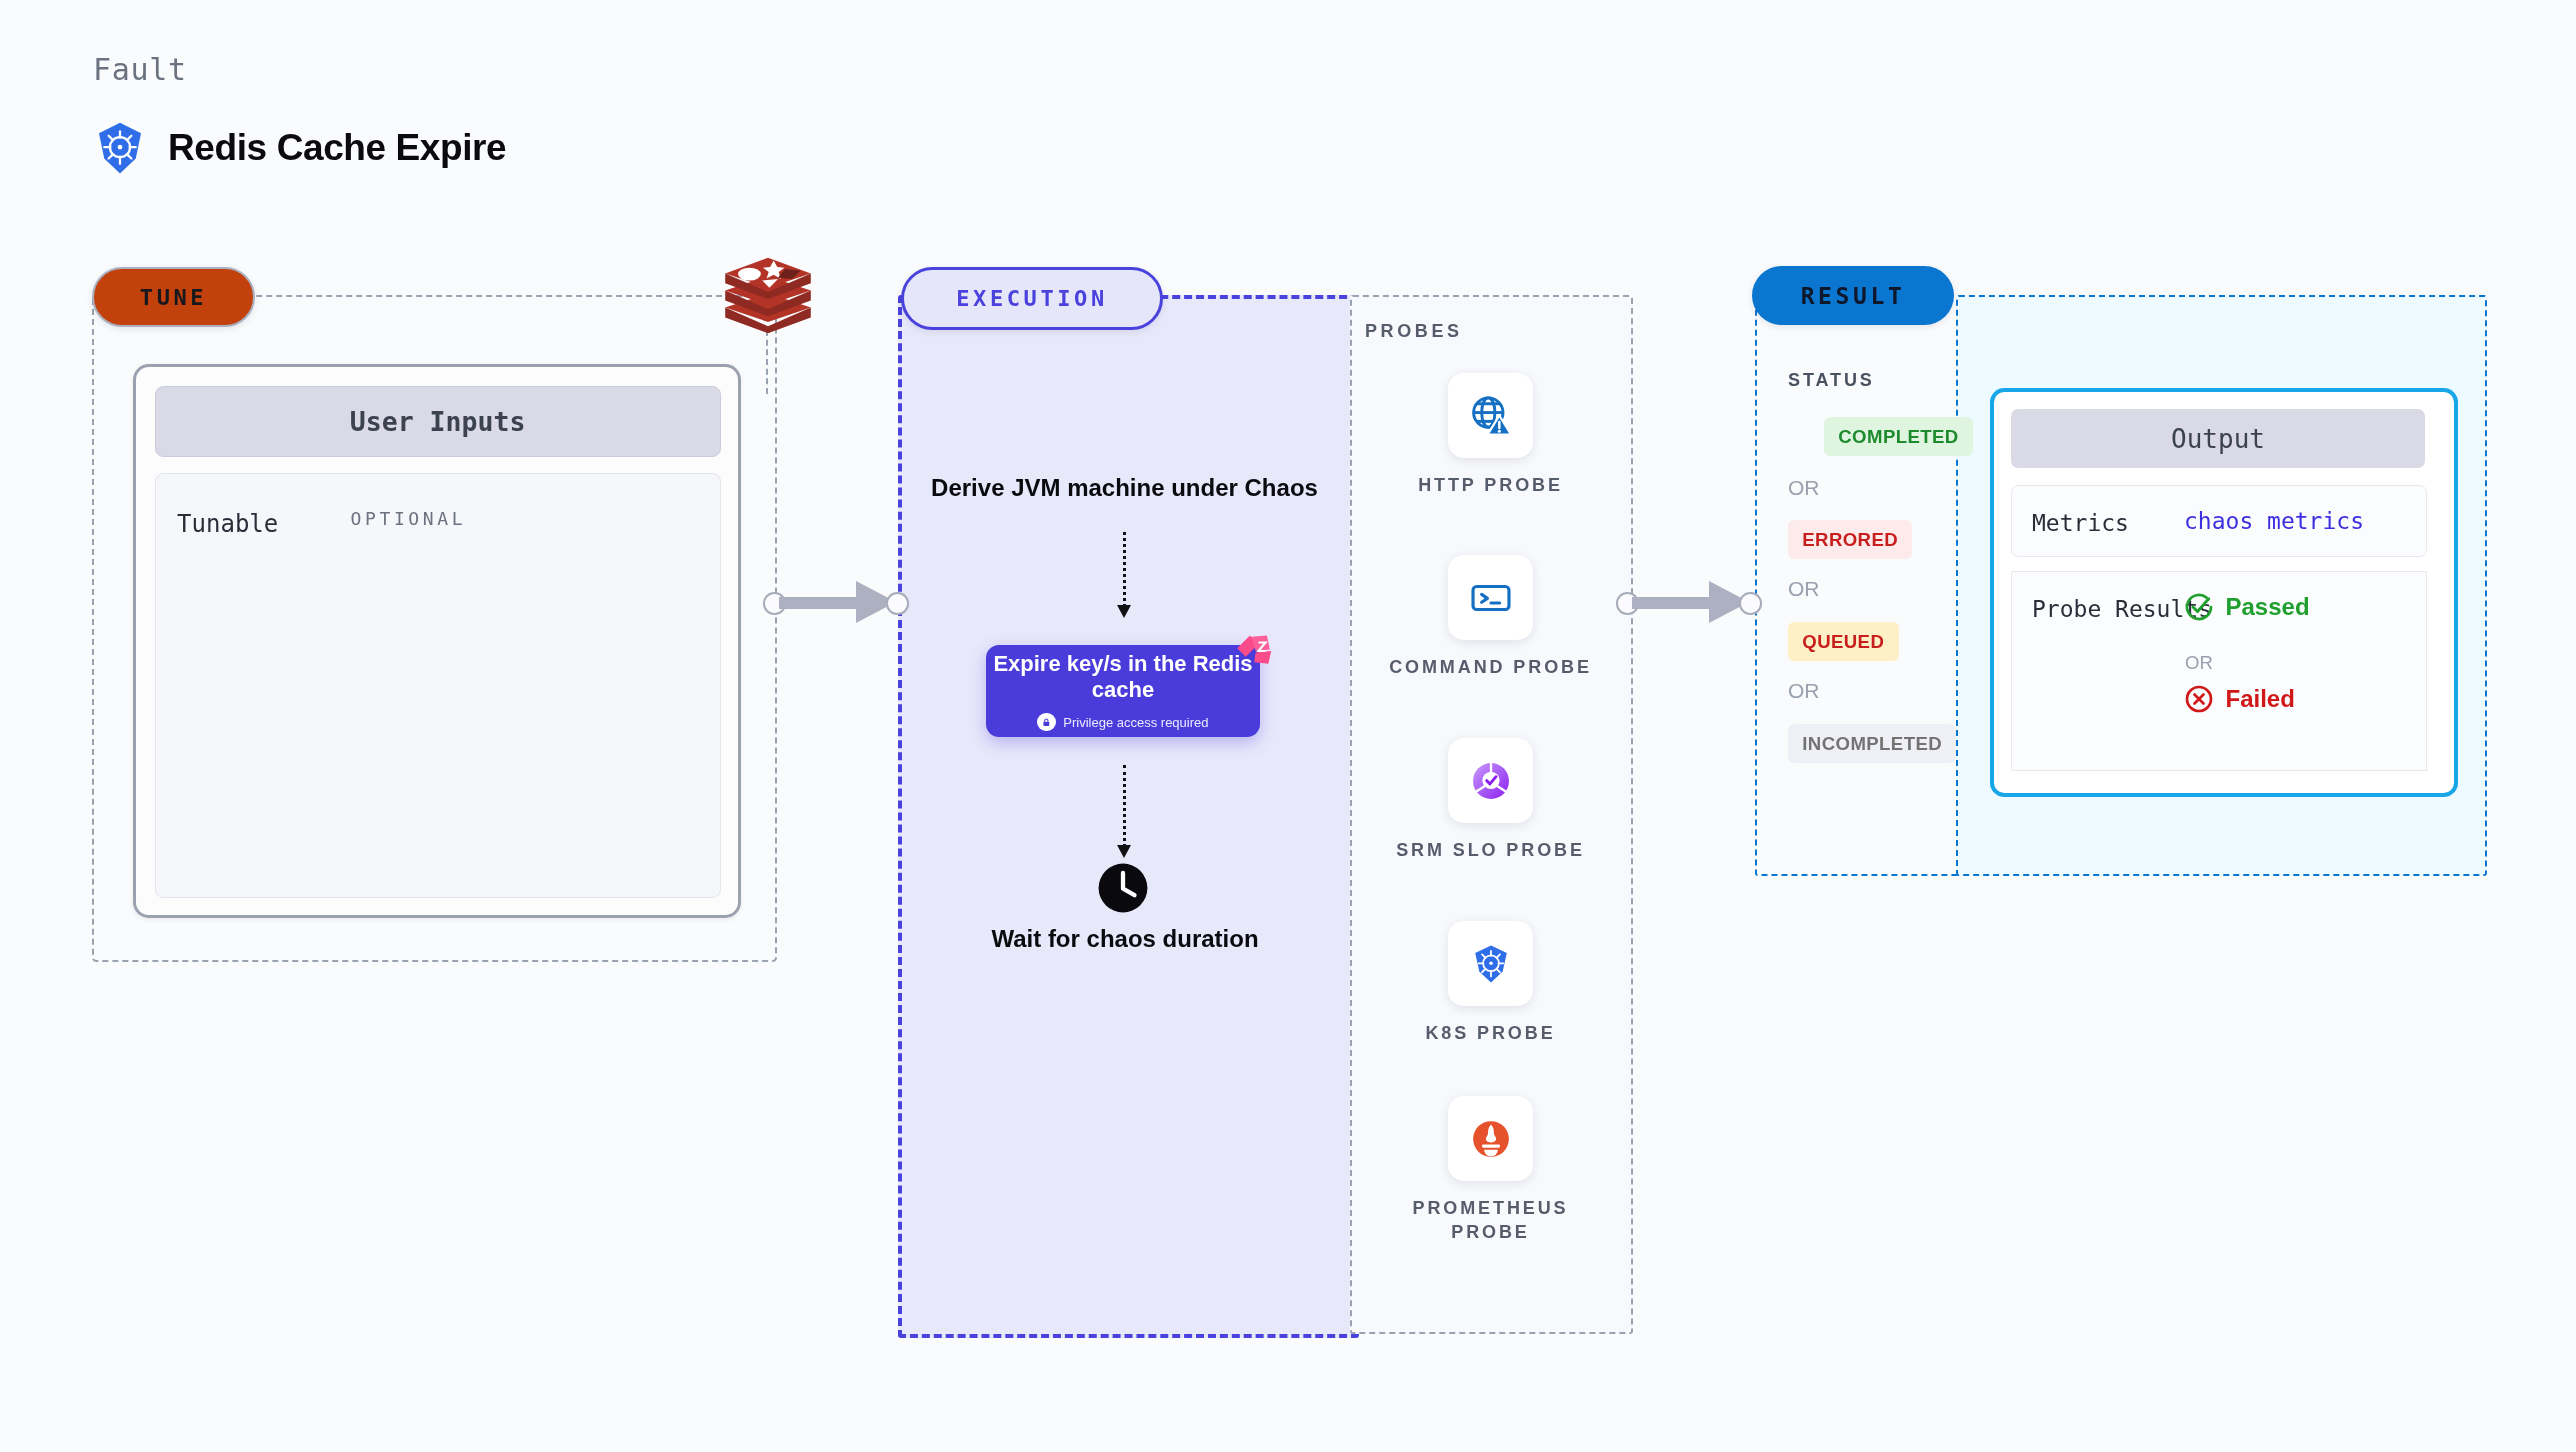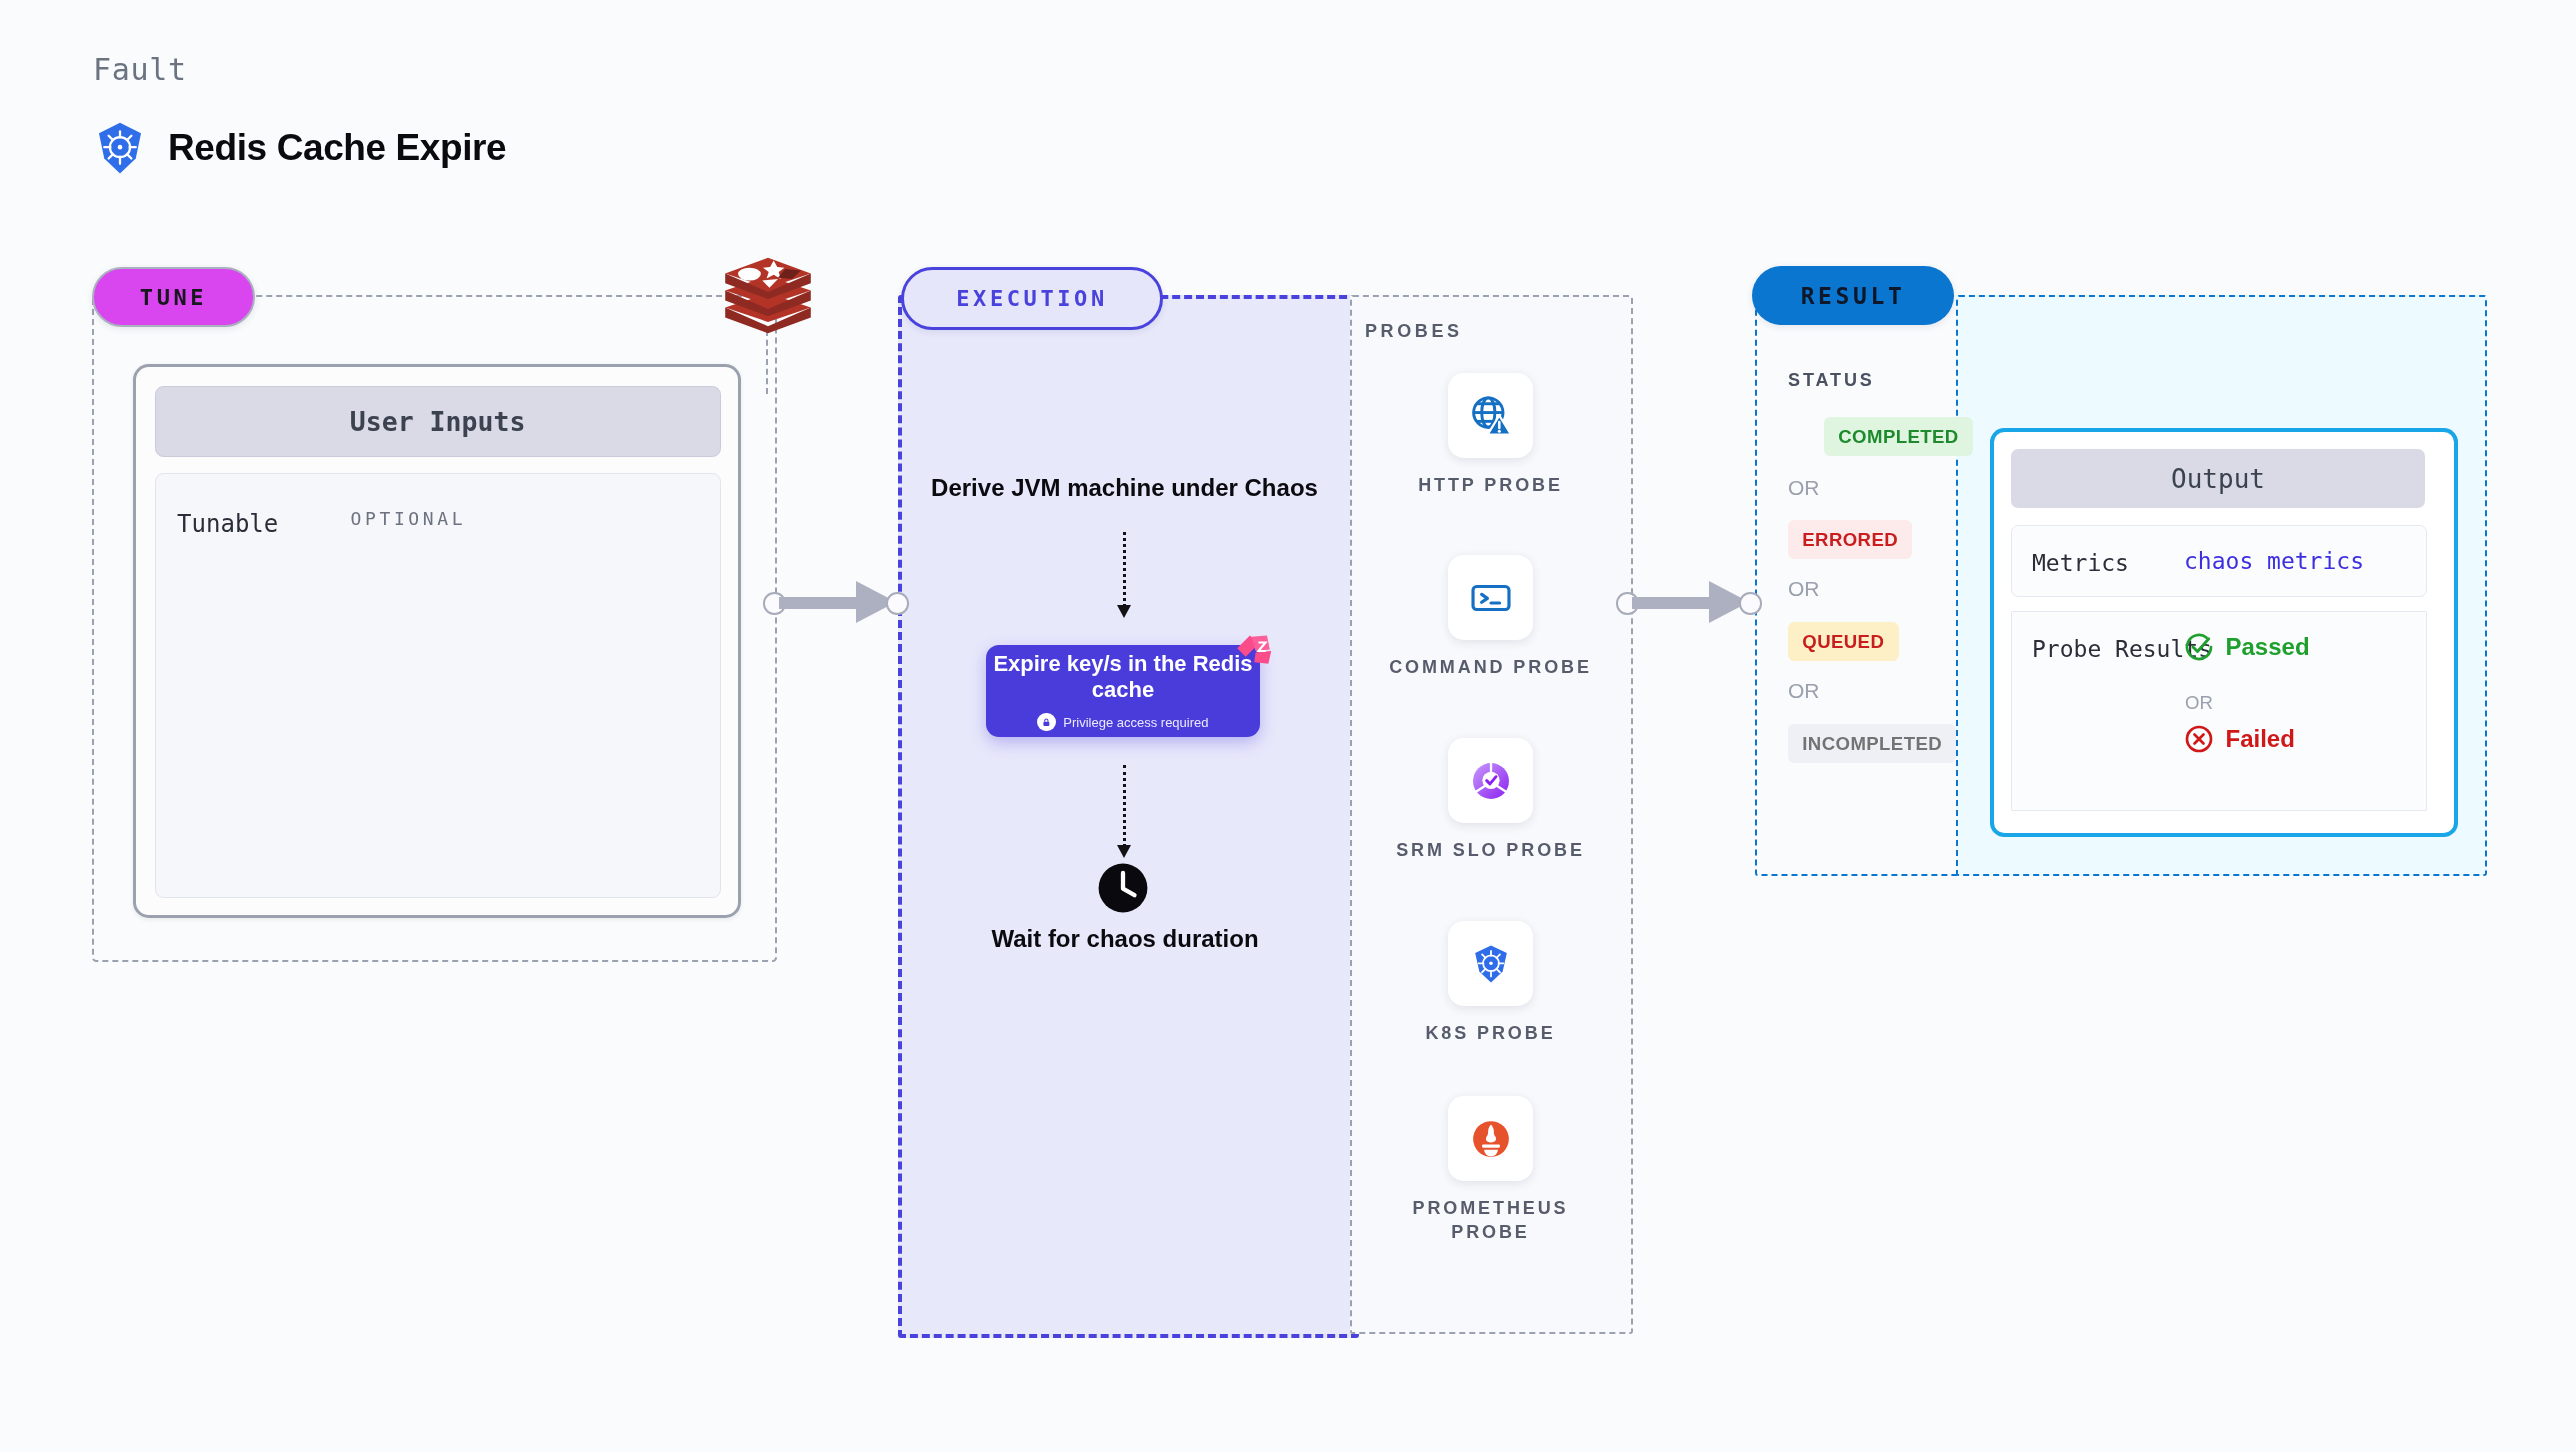--- a/index.html
+++ b/index.html
@@ -24,21 +24,21 @@
 
   
   .pill {
     position: absolute; display: flex; align-items: center; justify-content: center;
     border-radius: 716px; font-family: "DejaVu Sans Mono", monospace;
     font-weight: 700; letter-spacing: 3.6px; z-index: 6;
     box-shadow: 0 2.1px 7.2px rgba(30,40,80,0.10);
   }
   .pill-tune {
     left: 92px; top: 267px; width: 159px; height: 56px;
-    background: #d946ef; border: 2.9px solid #aab0c0; color: #16181d; font-size: 22px;
+    background: #c2410c; border: 2.9px solid #aab0c0; color: #16181d; font-size: 22px;
   }
   .pill-exec {
     left: 901px; top: 267px; width: 256px; height: 57px;
     background: #e6e6fb; border: 3.6px solid #4a42dd; color: #4a42dd; font-size: 22px;
   }
   .pill-result {
     left: 1752px; top: 266px; width: 202px; height: 59px;
     background: #0b76d0; border: none; color: #0f172a; font-size: 23px;
   }
 
@@ -190,21 +190,21 @@
   .or-3          { top: 679px; }
   .b-incompleted { top: 724px; background: #eef0f5; color: #737373; }
 
   
   .result-right {
     position: absolute; left: 1956px; top: 295px; width: 527px; height: 577px;
     background: #edfaff; border: 2.9px dashed #0b76d0; border-radius: 2.9px;
   }
   .out-card {
     position: absolute; left: 1990px; top: 388px; width: 460px; height: 401px;
-    background: #ffffff; border: 4.3px solid #18a6e8; border-radius: 14.3px; margin-top: 40px;
+    background: #ffffff; border: 4.3px solid #18a6e8; border-radius: 14.3px;
   }
   .out-header {
     position: absolute; left: 17px; top: 17px; width: 414px; height: 59px;
     background: #d9dae6; border-radius: 7.2px;
     display: flex; align-items: center; justify-content: center;
     font-family: "DejaVu Sans Mono", monospace; font-size: 26px; color: #3c4250;
   }
   .out-metrics {
     position: absolute; left: 17px; top: 93px; width: 414px; height: 70px;
     background: #fbfcfe; border: 1.4px solid #e6e8f0; border-radius: 7.2px;

